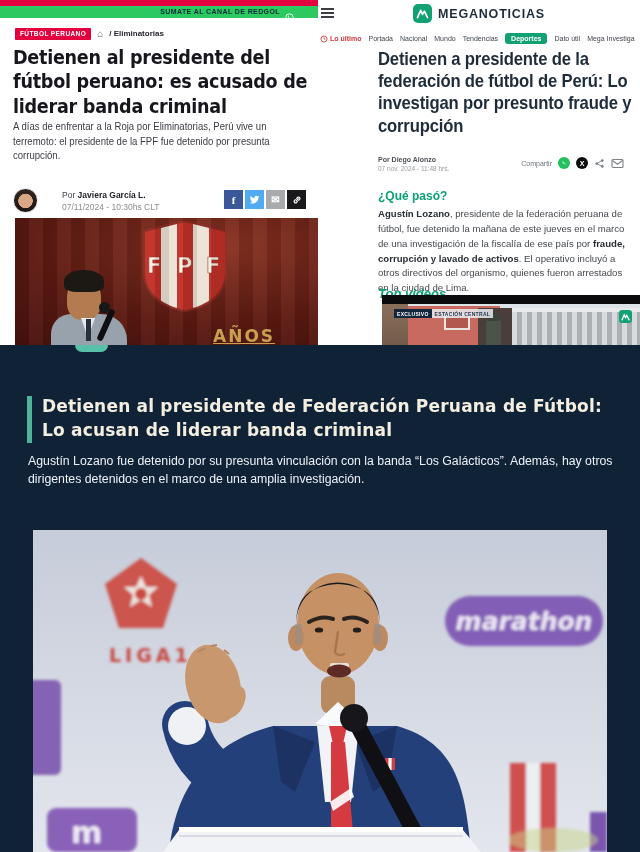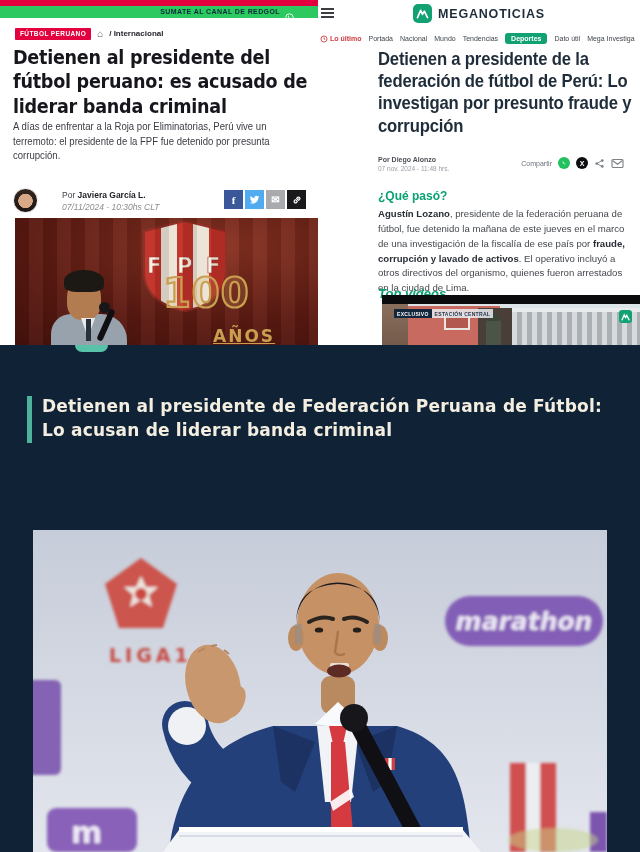--- a/index.html
+++ b/index.html
@@ -26,21 +26,21 @@
              transform-origin:left top; font-size:10.4px; line-height:1.4; color:#3b3b44; }
   .rg-related { position:absolute; left:30px; top:153px; width:280px; list-style:disc; }
   .rg-related li { font-size:10.2px; font-weight:600; color:#e8536f; margin-bottom:9px; }
   .rg-related li::marker { color:#3a3a3a; font-size:9px; }
   .rg-authorrow { position:absolute; left:13px; top:188px; display:flex; gap:24px; align-items:center; }
   .rg-avatar { width:25px; height:25px; border-radius:50%;
                background: radial-gradient(circle at 50% 52%, #d8a887 0 7px, transparent 7.5px),
                            linear-gradient(#34261f, #1d1512); border:1px solid #e7e7e7; }
   .rg-byline { font-size:8.5px; color:#3e3e46; }
   .rg-byline b { color:#1e1e24; }
-  .rg-date { font-size:8.5px; color:#8b8b92; margin-top:2px;font-style:italic; }
+  .rg-date { font-size:8.5px; color:#8b8b92; margin-top:2px; }
   .rg-share { position:absolute; right:12px; top:190px; display:flex; gap:2px; }
   .rg-sharebtn { width:19px; height:19px; display:flex; align-items:center; justify-content:center;
                  color:#fff; font-size:11px; font-weight:bold; }
   .rg-fb { background:#3a579a; font-family:"Liberation Serif", serif; }
   .rg-tw { background:#50abf1; }
   .rg-mail { background:#a8aaad; font-size:10px; }
   .rg-link { background:#19191c; }
   .rg-img { position:absolute; left:15px; top:218px; width:303px; height:127px; overflow:hidden;
             background: radial-gradient(130% 130% at 68% 22%, #8a3322 0%, #5c1a12 48%, #3c0d08 100%); }
   .rg-img::after { content:""; position:absolute; inset:0;
@@ -149,21 +149,21 @@
       <span class="rg-wa">
         <svg width="9" height="9" viewBox="0 0 10 10">
             <circle cx="5" cy="5" r="4.1" fill="none" stroke="#fff" stroke-width="1"></circle>
             <path d="M3.4,2.8 C3,3 3,3.6 3.3,4.3 C3.8,5.4 4.7,6.2 5.8,6.6 C6.4,6.8 6.9,6.7 7,6.3 L6.5,5.6 L5.7,5.8 C5,5.4 4.5,4.9 4.2,4.2 L4.5,3.4 Z" fill="#fff"></path>
           </svg>
       </span>
     </div>
     <div class="rg-crumbs">
       <span class="rg-cat">FÚTBOL PERUANO</span>
       <span class="rg-home">⌂</span>
-      <span class="rg-crumb">/ Internacional</span>
+      <span class="rg-crumb">/ Eliminatorias</span>
     </div>
     <h1 class="rg-h1">Detienen al presidente del fútbol peruano: es acusado de liderar banda criminal</h1>
     <p class="rg-lead">A días de enfrentar a la Roja por Eliminatorias, Perú vive un terremoto: el presidente de la FPF fue detenido por presunta corrupción.</p>
     <div class="rg-authorrow">
       <div class="rg-avatar"></div>
       <div>
         <div class="rg-byline">
           <span>Por</span>
           <b>Javiera García L.</b>
         </div>
@@ -204,21 +204,20 @@
           <rect x="34" y="2" width="16" height="88" fill="#c23128"></rect>
           <rect x="50" y="2" width="16" height="88" fill="#ece3d6"></rect>
           <rect x="66" y="2" width="16" height="88" fill="#c23128"></rect>
         </g>
         <g font-family="DejaVu Sans, sans-serif" font-size="21" font-weight="bold" fill="#f7f1e4" stroke="#a02a20" stroke-width="0.6">
           <text x="4" y="53">F</text>
           <text x="34" y="53">P</text>
           <text x="63" y="53">F</text>
         </g>
       </svg>
-      <div class="rg-100">100</div>
       <div class="rg-anos">AÑOS</div>
       <div class="rg-man-suit"></div>
       <div class="rg-man-shirt"></div>
       <div class="rg-man-tie"></div>
       <div class="rg-man-head"></div>
       <div class="rg-man-hair"></div>
       <div class="rg-man-micfoam"></div>
       <div class="rg-man-mic"></div>
     </div>
   </section>
@@ -312,20 +311,21 @@
             </svg>
         </span>
       </div>
     </div>
   </section>
 
   <section class="bt">
     <div class="bt-tab"></div>
     <div class="bt-accent"></div>
     <h2 class="bt-h2">Detienen al presidente de Federación Peruana de Fútbol: Lo acusan de liderar banda criminal</h2>
+    <p class="bt-dek">Agustín Lozano fue detenido por su presunta vinculación con la banda “Los Galácticos”. Además, hay otros dirigentes detenidos en el marco de una amplia investigación.</p>
 
     <div class="bt-photo">
       <svg width="574" height="322" viewBox="0 0 574 322">
         <defs>
           <linearGradient id="bgph" x1="0" y1="0" x2="0" y2="1">
             <stop offset="0" stop-color="#c6ccd9"></stop>
               <stop offset="1" stop-color="#e3e6ed"></stop>
           </linearGradient>
           <filter id="blur1">
               <feGaussianBlur stdDeviation="1.4"></feGaussianBlur>

